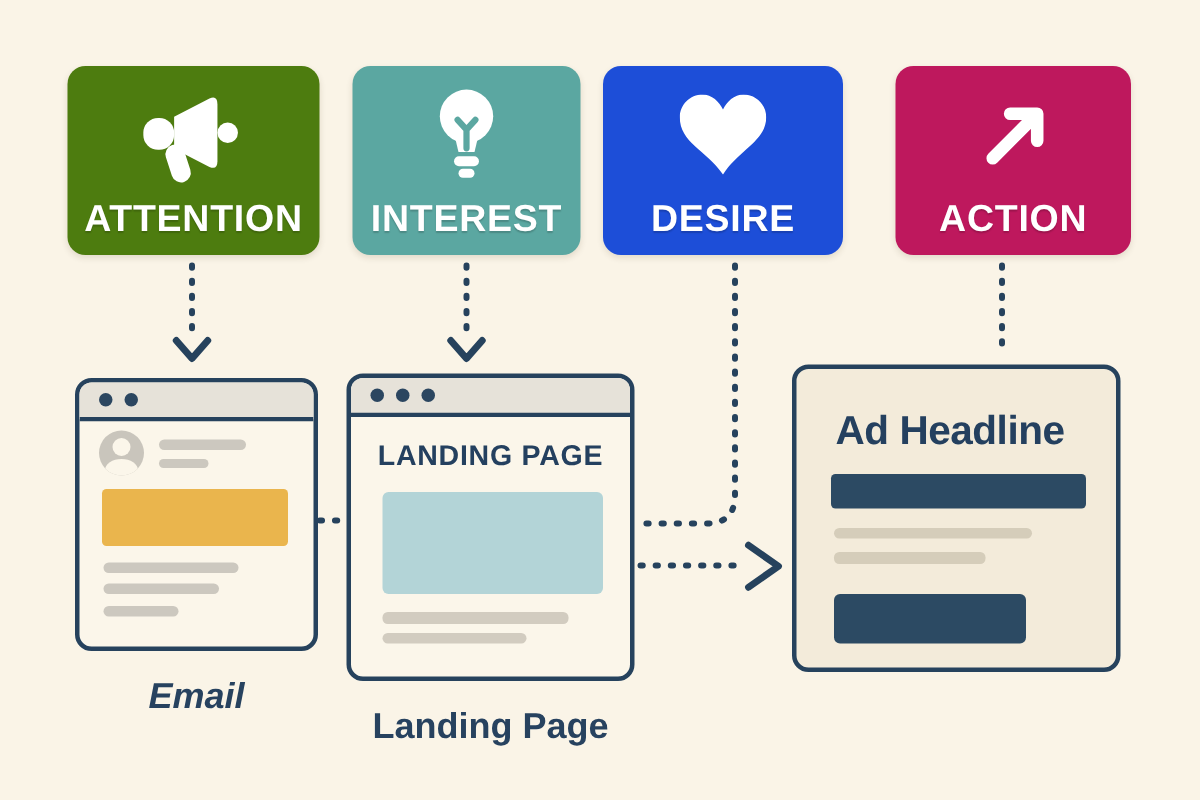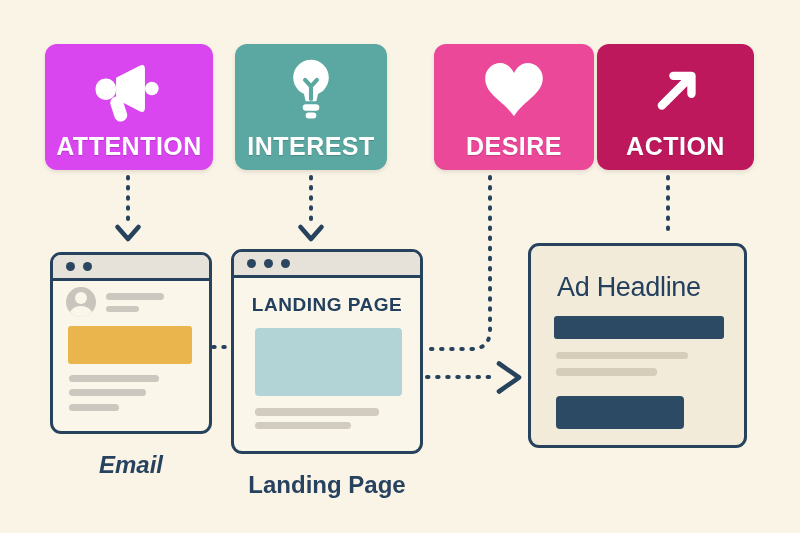--- a/index.html
+++ b/index.html
@@ -23,23 +23,23 @@
     position:absolute; top:44px; height:126px; border-radius:12px;
     box-shadow:0 2px 4px rgba(60,40,10,.12);
   }
   .card .icon { position:absolute; top:10px; left:0; width:100%; height:72px;
     display:flex; align-items:center; justify-content:center; }
   .card .label {
     position:absolute; bottom:9px; left:0; width:100%;
     text-align:center; color:#ffffff; font-weight:700; font-size:25px;
     letter-spacing:.5px; text-shadow:0 1px 1px rgba(0,0,0,.18);
   }
-  #card-attention { left:45px;  width:168px; background:#d946ef; }
+  #card-attention { left:45px;  width:168px; background:#4d7c0f; }
   #card-interest  { left:235px; width:152px; background:#5ba7a1; }
-  #card-desire    { left:434px; width:160px; background:#ec4899;border-radius:12px; }
+  #card-desire    { left:402px; width:160px; background:#1d4ed8;border-radius:12px; }
   #card-action    { left:597px; width:157px; background:#be185d; }
 
   
   .window {
     position:absolute; box-sizing:border-box;
     background:#fbf6ea; border:3px solid #26425d; border-radius:11px;
   }
   .titlebar {
     height:26px; background:#e6e2d9; border-bottom:3px solid #26425d;
     border-radius:8px 8px 0 0; display:flex; align-items:center;
@@ -74,21 +74,21 @@
   #email-caption   { left:50px;  top:451px; width:162px;font-style:italic; }
   #landing-caption { left:231px; top:471px; width:192px; }
 
   
   #ad-card {
     position:absolute; left:528px; top:243px; width:219px; height:205px;
     box-sizing:border-box; background:#f3ebda;
     border:3px solid #26425d; border-radius:11px;
   }
   .ad-heading { position:absolute; left:26px; top:26px; color:#24405f;
-    font-weight:400; font-size:27px; letter-spacing:-.3px;text-align:center; }
+    font-weight:700; font-size:27px; letter-spacing:-.3px;text-align:center; }
   .ad-bar { position:absolute; background:#2c4a63; border-radius:3px; }
   .ad-line { position:absolute; background:#d5cdba; border-radius:3.5px; }
 </style>
 </head>
 <body>
 
 <div class="canvas">
 
   <svg class="connectors" width="800" height="533" viewBox="0 0 800 533">
 

